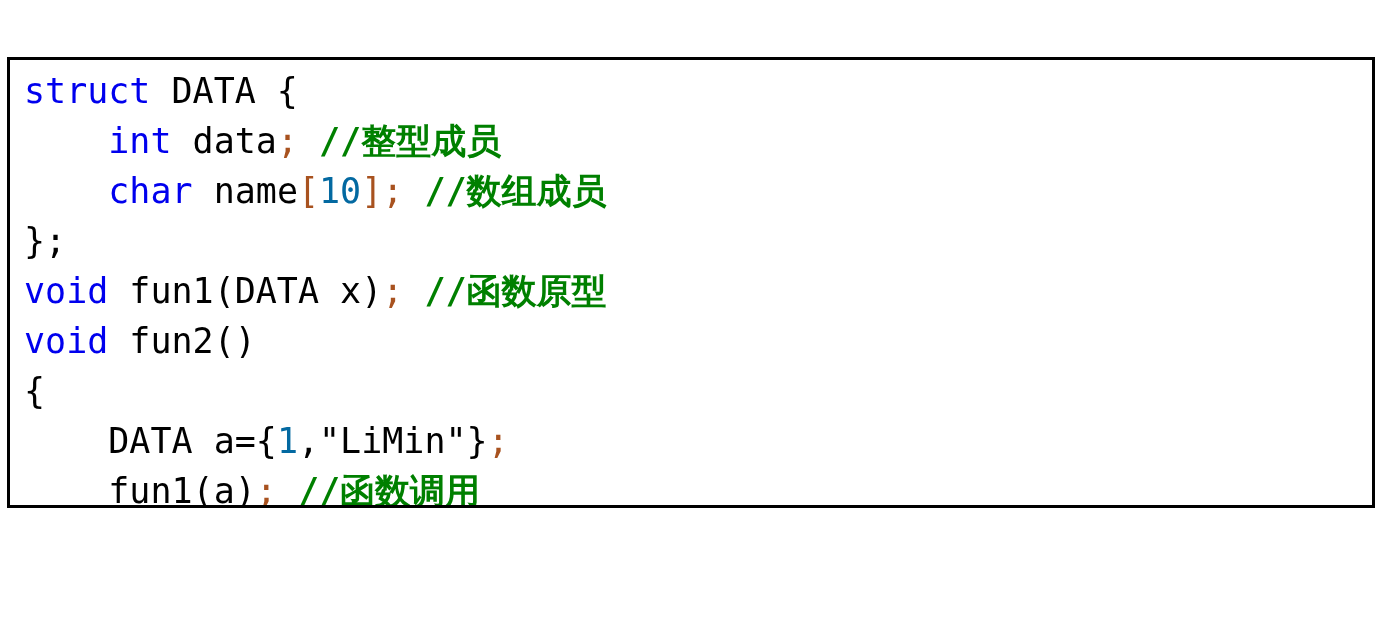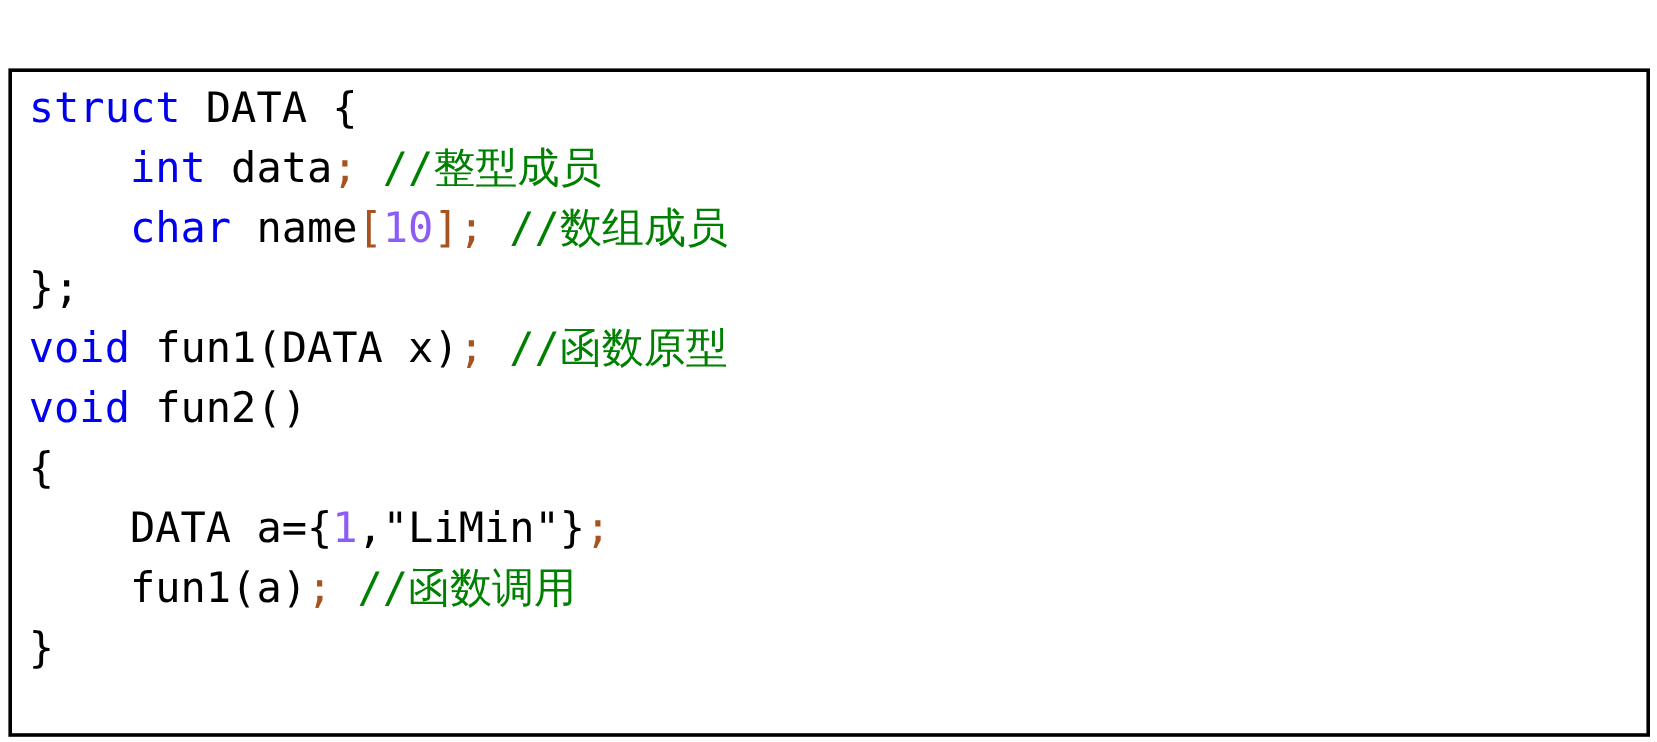--- a/index.html
+++ b/index.html
@@ -37,21 +37,21 @@
     white-space: nowrap;
     letter-spacing: -0.2px;
   }
 
   
   #code-box {
     position: absolute;
     left: 7px;
     top: 57px;
     width: 1368px;
-    height: 557px;
+    height: 451px;
     box-sizing: border-box;
     border: 3px solid #000000;
     background: #ffffff;
     overflow: hidden;
   }
 
   #code-listing {
     position: absolute;
     left: 14px;
     top: 6px;
@@ -64,23 +64,23 @@
 
   .code-line {
     height: 50px;
     white-space: pre;
     color: #000000;
   }
 
   .tok-kw      { color: #0000ee; }
   .tok-plain   { color: #000000; }
   .tok-punct   { color: #a8521f; }
-  .tok-comment { color: #008000; font-weight: normal; margin-top: 48px; }
+  .tok-comment { color: #008000; font-weight: bold; margin-top: 48px; }
   .tok-str     { color: #000000; }
-  .tok-num     { color: #8b5cf6; }
+  .tok-num     { color: #0369a1; }
 </style>
 </head>
 <body>
 
 <div id="page">
 
 
   <div id="code-box">
     <div id="code-listing"><div class="code-line"><span class="tok-kw">struct</span><span class="tok-plain"> DATA {</span></div><div class="code-line"><span class="tok-plain">    </span><span class="tok-kw">int</span><span class="tok-plain"> data</span><span class="tok-punct">;</span><span class="tok-plain"> </span><span class="tok-comment">//整型成员</span></div><div class="code-line"><span class="tok-plain">    </span><span class="tok-kw">char</span><span class="tok-plain"> name</span><span class="tok-punct">[</span><span class="tok-num">10</span><span class="tok-punct">]</span><span class="tok-punct">;</span><span class="tok-plain"> </span><span class="tok-comment">//数组成员</span></div><div class="code-line"><span class="tok-plain">};</span></div><div class="code-line"><span class="tok-kw">void</span><span class="tok-plain"> fun1(DATA x)</span><span class="tok-punct">;</span><span class="tok-plain"> </span><span class="tok-comment">//函数原型</span></div><div class="code-line"><span class="tok-kw">void</span><span class="tok-plain"> fun2()</span></div><div class="code-line"><span class="tok-plain">{</span></div><div class="code-line"><span class="tok-plain">    DATA a={</span><span class="tok-num">1</span><span class="tok-plain">,</span><span class="tok-str">"LiMin"</span><span class="tok-plain">}</span><span class="tok-punct">;</span></div><div class="code-line"><span class="tok-plain">    fun1(a)</span><span class="tok-punct">;</span><span class="tok-plain"> </span><span class="tok-comment">//函数调用</span></div><div class="code-line"><span class="tok-plain">}</span></div></div>
   </div>

